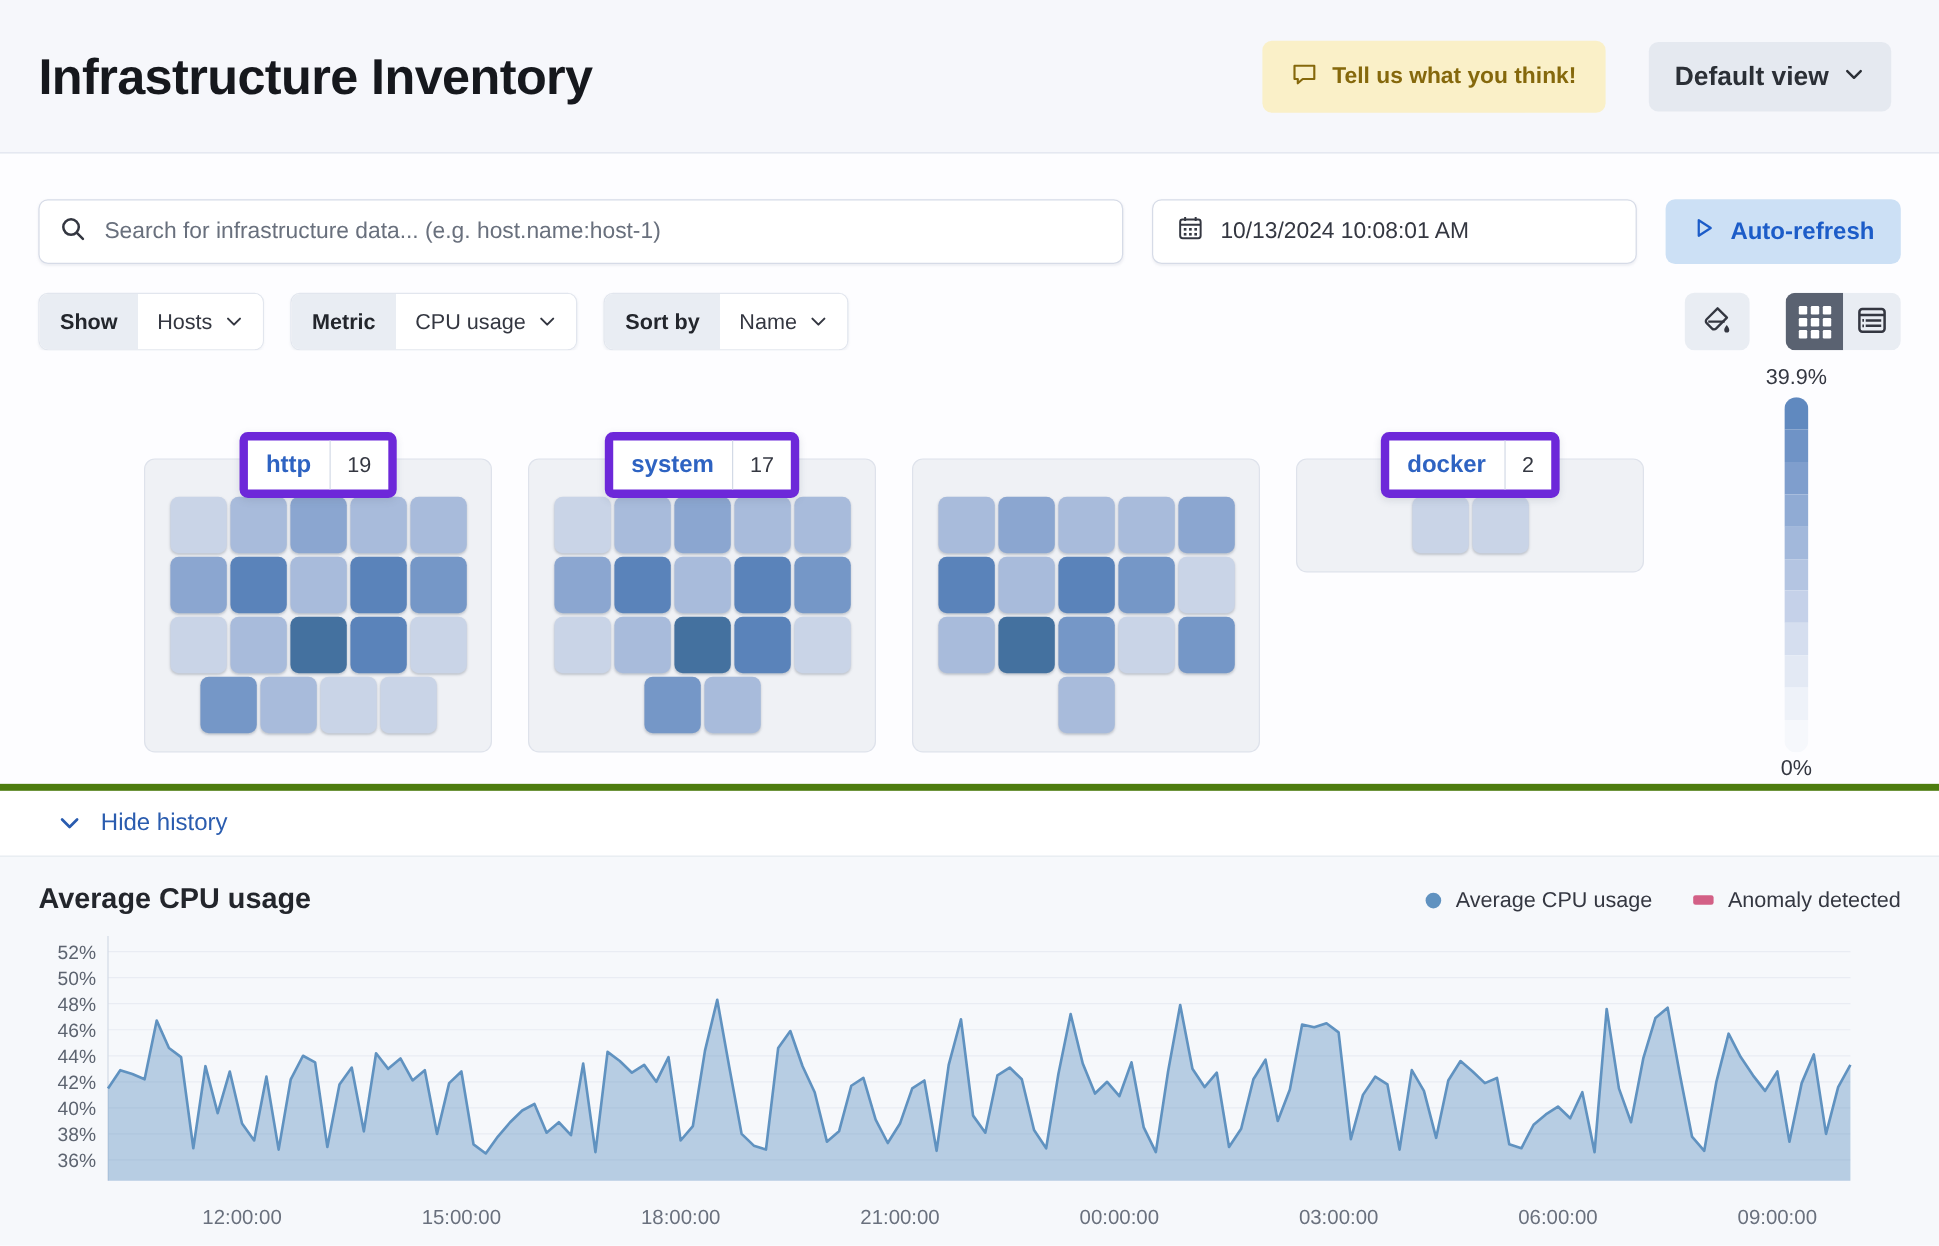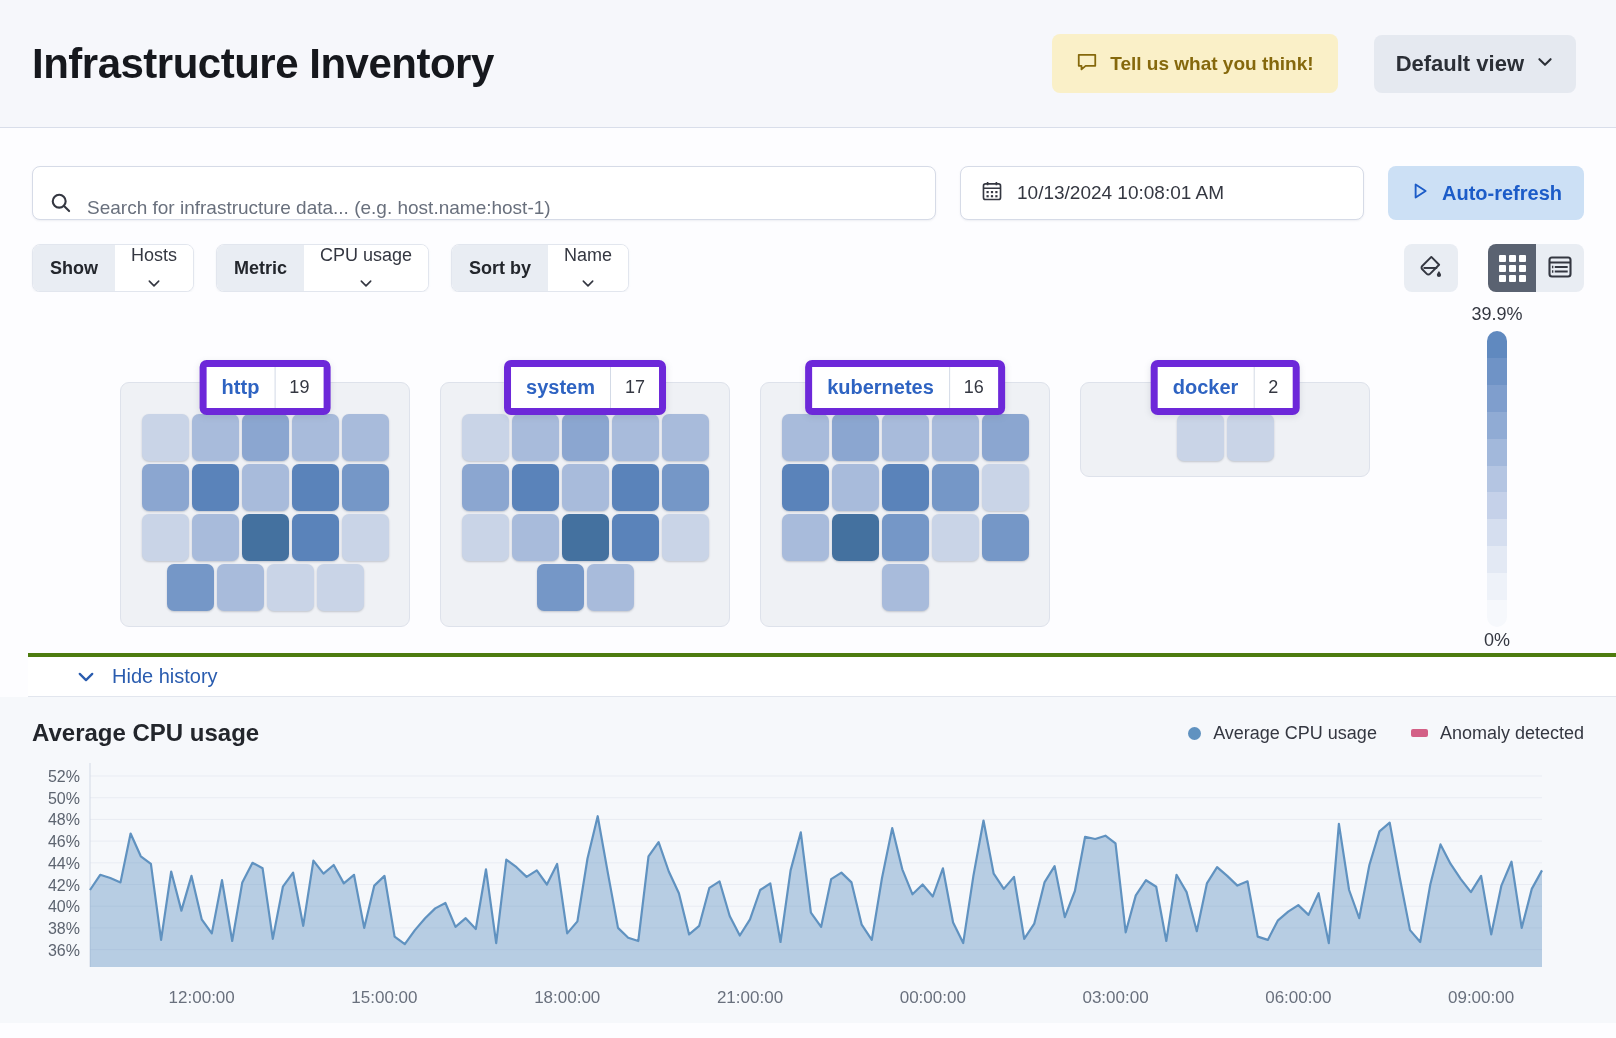--- a/index.html
+++ b/index.html
@@ -26,21 +26,21 @@
   .btn-default-view {
     display:flex; align-items:center; gap:12px;
     background:#e5e9f0; color:#2b2f36; font-weight:700; font-size:22px;
     border:none; border-radius:8px; padding:16px 22px; cursor:pointer;
   }
   
   .toolbar { padding:38px 32px 0 32px; background:#fdfdff; }
   .search-row { display:flex; gap:24px; }
   .search-box {
     flex:1; height:54px; background:#fff; border:1px solid #d6dbe7; border-radius:8px;
-    display:flex; align-items:flex-end; padding:0 16px; gap:14px;
+    display:flex; align-items:center; padding:0 16px; gap:14px;
     box-shadow:0 1px 2px rgba(152,162,179,.15);
   }
   .search-box input {
     flex:1; border:none; outline:none; font-size:19px; color:#343741; background:transparent;
     font-family:"Liberation Sans", sans-serif;
   }
   .search-box input::placeholder { color:#69707d; }
   .date-picker {
     width:404px; height:54px; background:#fff; border:1px solid #d6dbe7; border-radius:8px;
     display:flex; align-items:center; gap:14px; padding:0 20px;
@@ -57,21 +57,21 @@
     display:flex; align-items:stretch; height:48px; border-radius:8px; overflow:hidden;
     border:1px solid #e2e6ee; background:#fff; box-shadow:0 1px 2px rgba(152,162,179,.12);
     margin-right:22px;
   }
   .control-prepend {
     background:#e9edf3; display:flex; align-items:center; padding:0 17px;
     font-size:18px; font-weight:700; color:#23262c;
   }
   .control-value {
     display:flex; align-items:center; gap:10px; padding:0 16px; font-size:18px;
-    color:#343741; cursor:pointer; background:#fff;flex-direction:column;
+    color:#343741; cursor:pointer; background:#fff;
   }
   .control-value .boxed {
     border:1px solid #697180; border-radius:6px; padding:6px 13px; font-weight:600; color:#1a1c21;
   }
   .filter-spacer { flex:1; }
   .icon-btn {
     width:54px; height:48px; background:#e9edf3; border:none; border-radius:8px;
     display:flex; align-items:center; justify-content:center; cursor:pointer; margin-right:30px;
   }
   .view-toggle { display:flex; border-radius:8px; overflow:hidden; }
@@ -109,22 +109,22 @@
     display:flex; flex-direction:column; align-items:center;
   }
   .waffle-legend .lmax, .waffle-legend .lmin { font-size:18px; color:#343741; height:24px; }
   .legend-bar {
     width:20px; height:296px; border-radius:10px; overflow:hidden; margin:3px 0;
     display:flex; flex-direction:column;
   }
   .legend-bar div { width:100%; flex:1; }
   
   .history-row {
-    height:44px; background:#fff; border-top:4px solid #4d7c0f; border-bottom:1px solid #e2e6ee;
-    display:flex; align-items:center; padding-left:48px; gap:16px;margin-left:28px;
+    height:61px; background:#fff; border-top:6px solid #4d7c0f; border-bottom:1px solid #e2e6ee;
+    display:flex; align-items:center; padding-left:48px; gap:16px;
   }
   .history-link {
     display:flex; align-items:center; gap:16px; color:#2a5caf; font-size:20px; font-weight:500;
     cursor:pointer; background:none; border:none; font-family:"Liberation Sans", sans-serif;
   }
   
   .chart-section { height:326px; background:#f6f8fb; padding:22px 32px 0 32px; }
   .chart-head { display:flex; align-items:center; justify-content:space-between; }
   .chart-title { font-size:24px; font-weight:700; color:#23262c; }
   .chart-legend { display:flex; align-items:center; gap:34px; }
@@ -324,25 +324,20 @@
           <div class="tile" style="background: rgb(68, 113, 159);"></div>
           <div class="tile" style="background: rgb(90, 131, 186);"></div>
           <div class="tile" style="background: rgb(201, 212, 231);"></div>
         </div>
         <div class="tile-row">
           <div class="tile" style="background: rgb(117, 151, 199);"></div>
           <div class="tile" style="background: rgb(168, 187, 219);"></div>
         </div>
       </div>
       <div class="waffle-panel">
-        <div class="waffle-badge">
-          <span class="gname">kubernetes</span>
-          <span class="gdiv"></span>
-          <span class="gcount">16</span>
-        </div>
         <div class="tile-row">
           <div class="tile" style="background: rgb(168, 187, 219);"></div>
           <div class="tile" style="background: rgb(139, 166, 208);"></div>
           <div class="tile" style="background: rgb(168, 187, 219);"></div>
           <div class="tile" style="background: rgb(168, 187, 219);"></div>
           <div class="tile" style="background: rgb(139, 166, 208);"></div>
         </div>
         <div class="tile-row">
           <div class="tile" style="background: rgb(90, 131, 186);"></div>
           <div class="tile" style="background: rgb(168, 187, 219);"></div>

